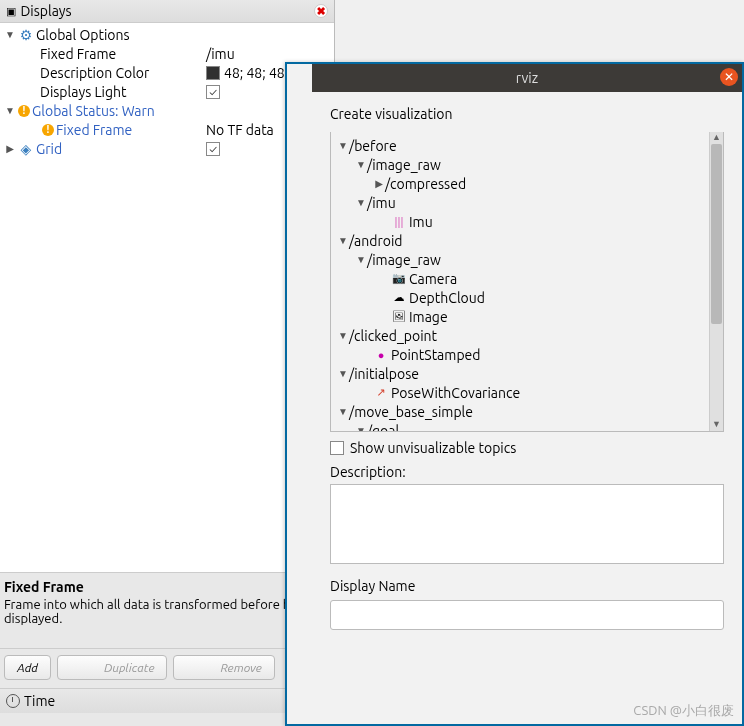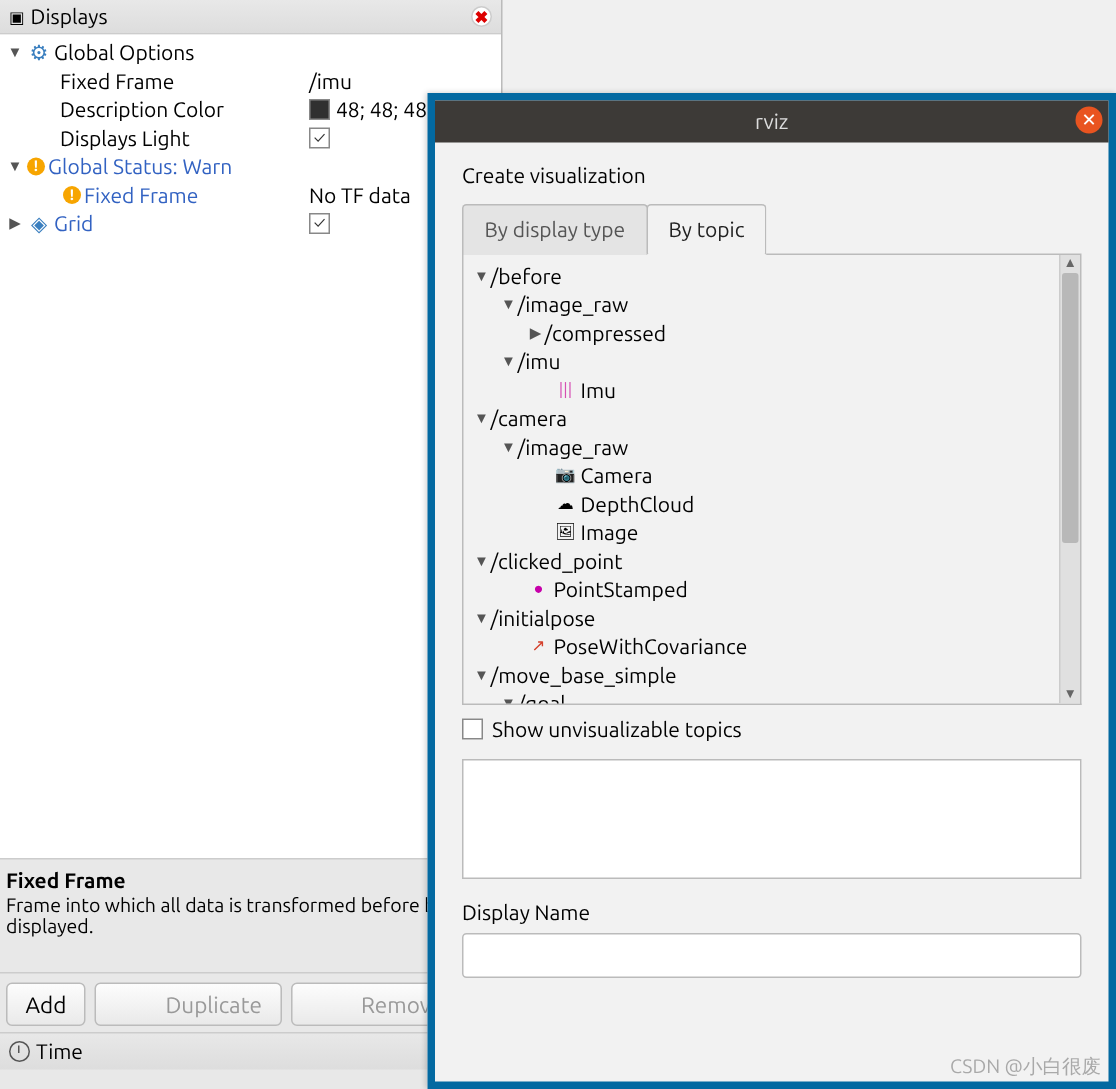--- a/index.html
+++ b/index.html
@@ -20,29 +20,29 @@
 .checkbox { width: 14px; height: 14px; border: 1px solid #888; background: #fff; display: inline-flex; align-items: center; justify-content: center; font-size: 11px; color: #333; }
 .color-swatch { width: 14px; height: 14px; background: #303030; border: 1px solid #888; }
 .blue { color: #3262c2; }
 .warn-dot { width: 12px; height: 12px; border-radius: 50%; background: #f7a500; color: #fff; font-size: 10px; display: inline-flex; align-items: center; justify-content: center; font-weight: bold; }
 
 .help-box { position: absolute; top: 572px; left: 0; width: 335px; ; padding: 6px 4px; border-top: 1px solid #ccc; background: #e8e8e8; }
 .help-box .h-title { font-weight: bold; margin-bottom: 2px; }
 .help-box .h-body { font-size: 13px; }
 
 .btn-row { position: absolute; top: 648px; left: 0; width: 335px; padding: 6px 4px; display: flex; gap: 6px; border-top: 1px solid #ccc; background: #e8e8e8; }
-.btn { padding: 5px 12px; border: 1px solid #bbb; border-radius: 4px; background: linear-gradient(#fdfdfd,#e9e9e9); font-size: 15px; }
+.btn { padding: 5px 12px; border: 1px solid #bbb; border-radius: 4px; background: linear-gradient(#fdfdfd,#e9e9e9); font-size: 12px; font-style: italic; }
 .btn.disabled { color: #999; padding-left: 46px; }
 
 .time-bar { position: absolute; top: 688px; left: 0; width: 335px; padding: 4px 6px; border-top: 1px solid #ccc; background: linear-gradient(#e8e8e8,#ddd); display: flex; align-items: center; gap: 4px; }
 .clock { width: 14px; height: 14px; border: 1px solid #555; border-radius: 50%; position: relative; }
 .clock::after { content:""; position:absolute; left:5px; top:2px; width:1px; height:5px; background:#555; }
 
 
-.dialog { position: absolute; left: 285px; top: 62px; width: 459px; height: 664px; background: #f2f2f2; border: 5px solid #0369a1; box-shadow: -1px 0 4px rgba(0,0,0,0.2); }
+.dialog { position: absolute; left: 285px; top: 62px; width: 459px; height: 664px; background: #f2f2f2; border: 2px solid #0369a1; box-shadow: -1px 0 4px rgba(0,0,0,0.2); padding-left: 25px; }
 .dlg-title { background: #3d3a37; color: #ddd; height: 28px; display: flex; align-items: center; justify-content: center; position: relative; }
 .dlg-close { position: absolute; right: 4px; top: 4px; width: 18px; height: 18px; border-radius: 50%; background: #e95420; color: #fff; font-size: 12px; display: flex; align-items: center; justify-content: center; }
 .dlg-body { padding: 14px 18px; }
 .section-label { margin-bottom: 10px; }
 
 .tabs { display: flex; position: relative; border-bottom: 1px solid #bbb; }
 .tab { padding: 8px 14px; border: 1px solid #bbb; border-bottom: none; margin-right: -1px; background: #e4e4e4; color: #555; border-radius: 3px 3px 0 0; position: relative; top: 1px; }
 .tab.active { background: #f2f2f2; color: #222; border-bottom: 1px solid #f2f2f2; }
 
 .topic-box { border: 1px solid #bbb; border-top: none; height: 300px; background: #f2f2f2; position: relative; overflow: hidden; }
@@ -148,24 +148,20 @@
 </div>
 
 <div class="dialog">
   <div class="dlg-title">
     <span>rviz</span>
     <span class="dlg-close">✕</span>
   </div>
   <div class="dlg-body">
     <div class="section-label">Create visualization</div>
 
-    <div class="tabs">
-      <div class="tab">By display type</div>
-      <div class="tab active">By topic</div>
-    </div>
 
     <div class="topic-box">
       <div class="topic-tree">
 
         <div class="trow">
             <span class="indent" style="width:6px"></span>
             <span class="expander">▼</span>
             <span>/before</span>
           </div>
         <div class="trow">
@@ -185,21 +181,21 @@
           </div>
         <div class="trow">
             <span class="indent" style="width:58px"></span>
             <span class="icon pink micon">|||</span>
             <span>Imu</span>
           </div>
 
         <div class="trow">
             <span class="indent" style="width:6px"></span>
             <span class="expander">▼</span>
-            <span>/camera</span>
+            <span>/android</span>
           </div>
         <div class="trow">
             <span class="indent" style="width:24px"></span>
             <span class="expander">▼</span>
             <span>/image_raw</span>
           </div>
         <div class="trow">
             <span class="indent" style="width:58px"></span>
             <span class="icon micon">📷</span>
             <span>Camera</span>
@@ -254,20 +250,21 @@
         <div class="thumb"></div>
         <div class="arr down">▼</div>
       </div>
     </div>
 
     <div class="chk-row">
       <span class="checkbox"></span>
       <span>Show unvisualizable topics</span>
     </div>
 
+    <div>Description:</div>
     <div class="desc-box"></div>
 
     <div style="height:14px"></div>
     <div>Display Name</div>
     <input class="name-input" style="">
   </div>
 </div>
 
 <div class="watermark">CSDN @小白很废</div>
 

